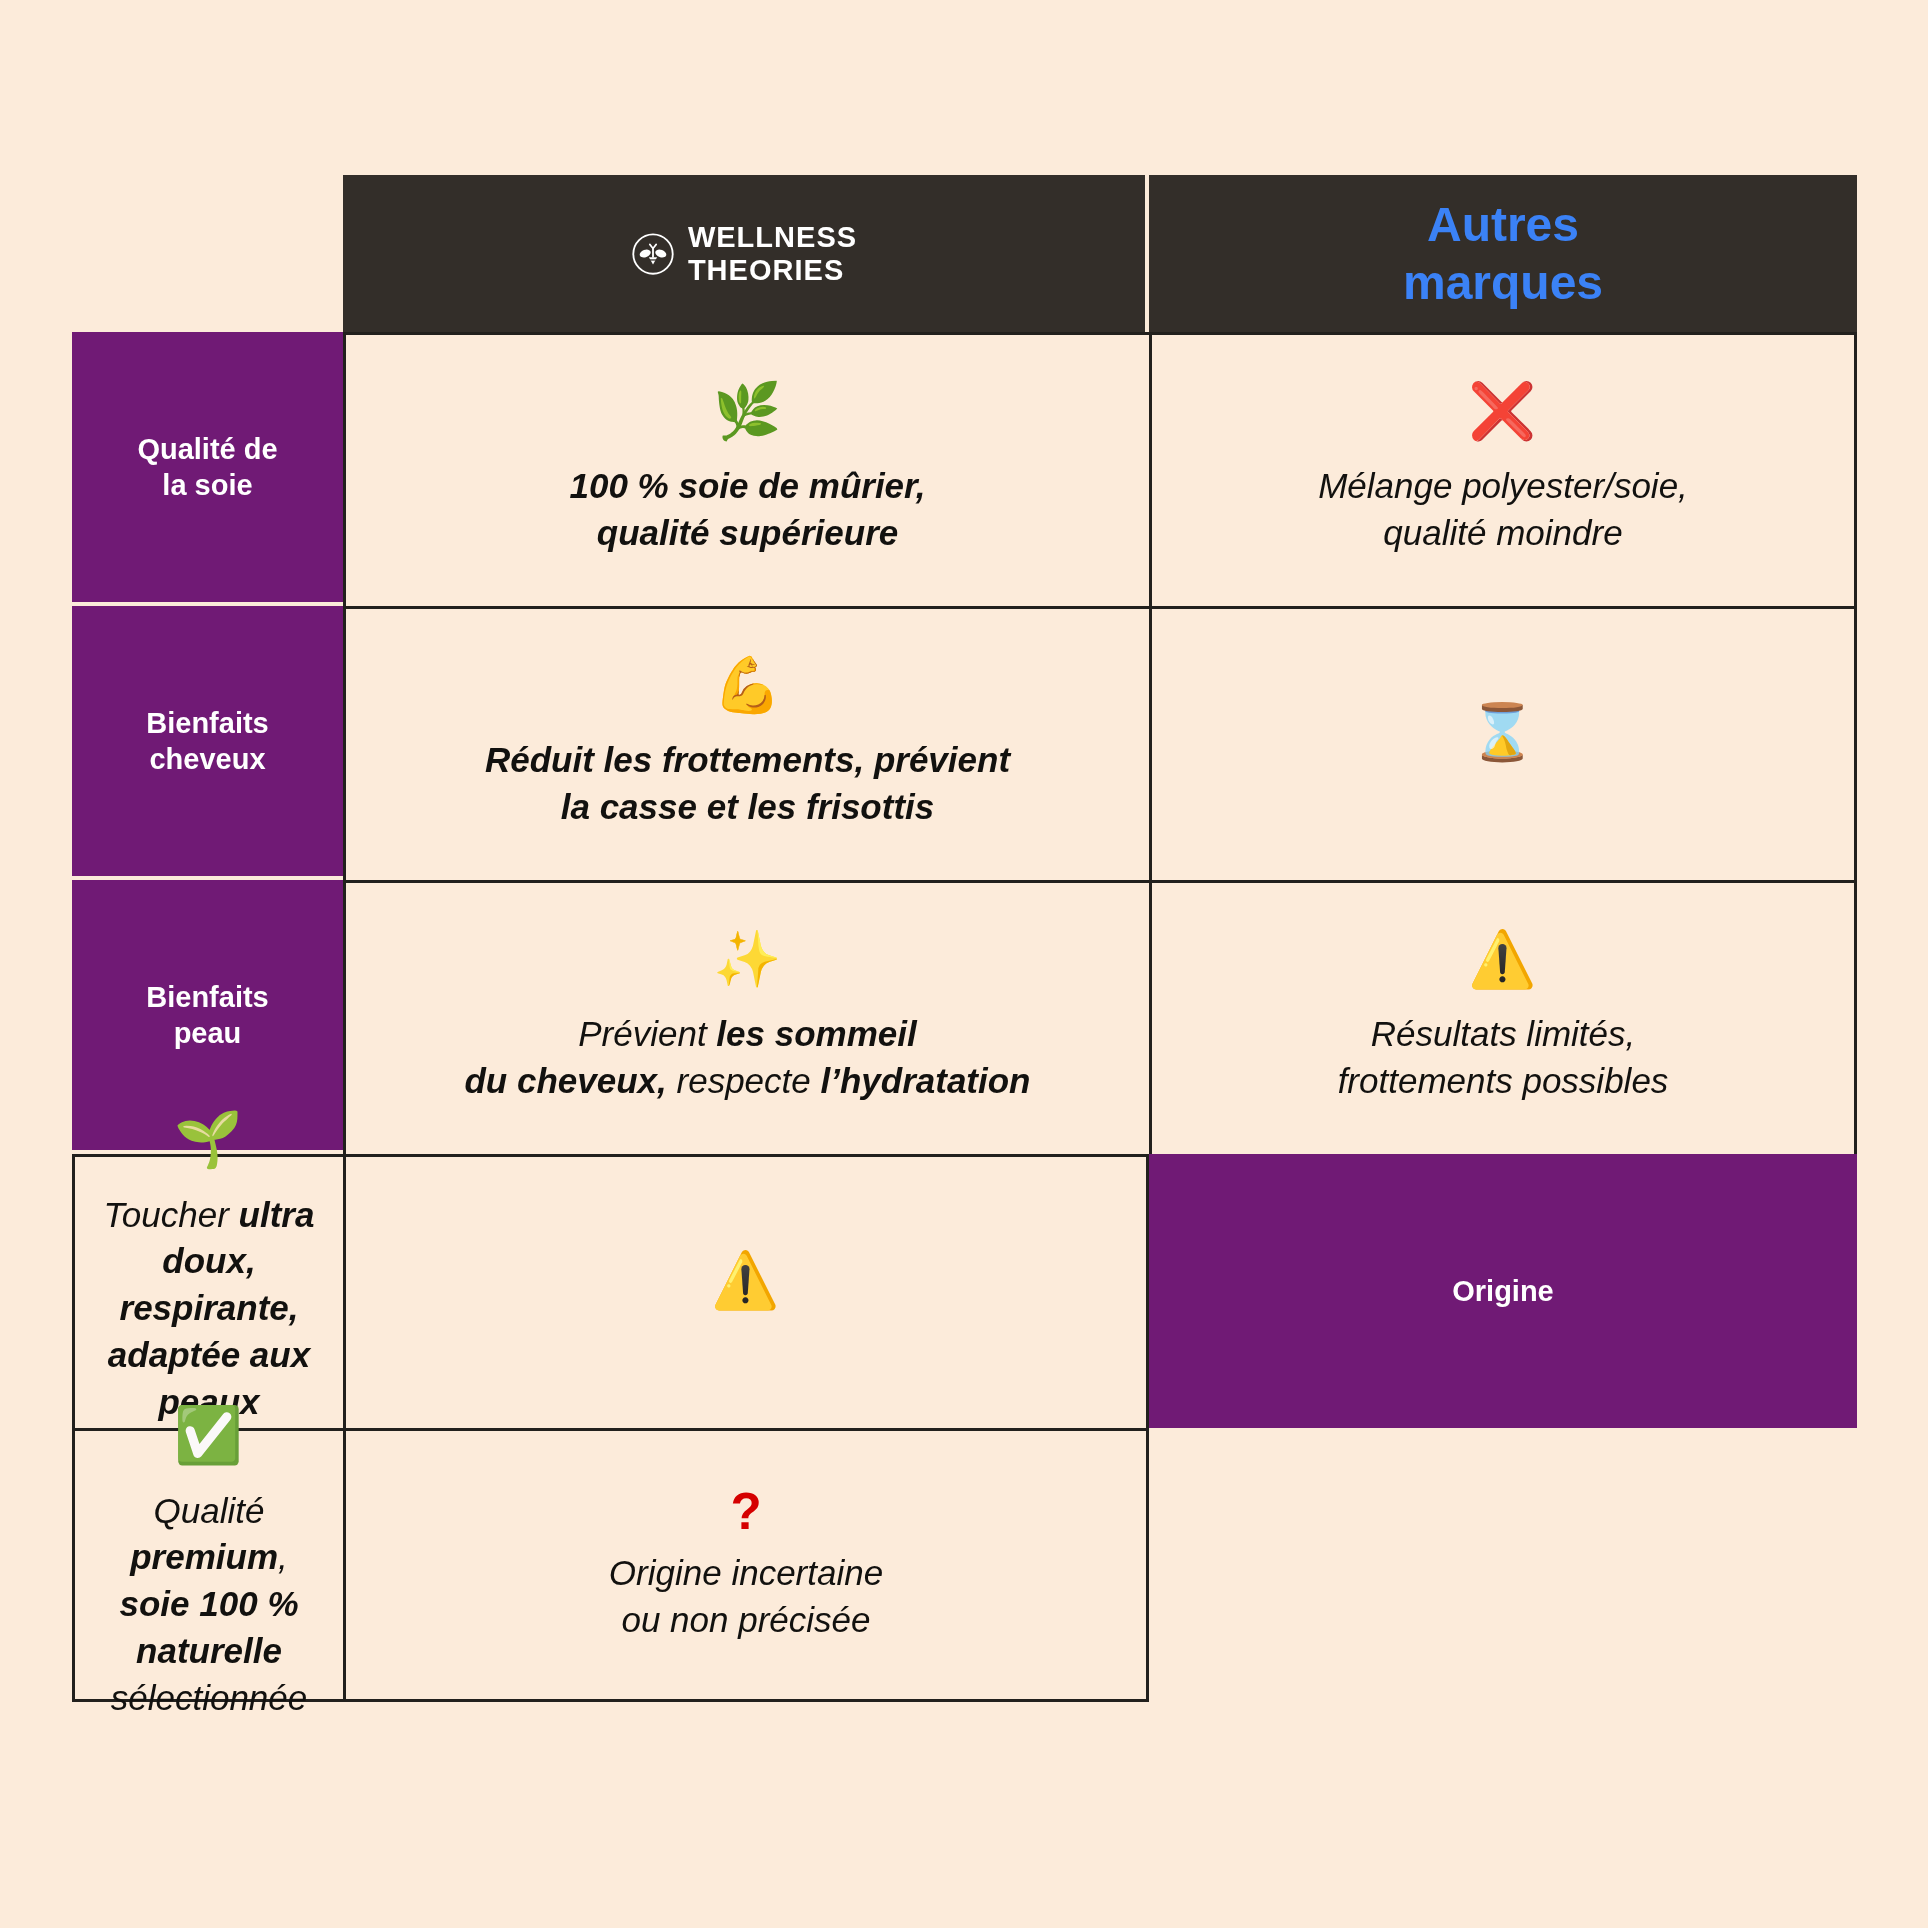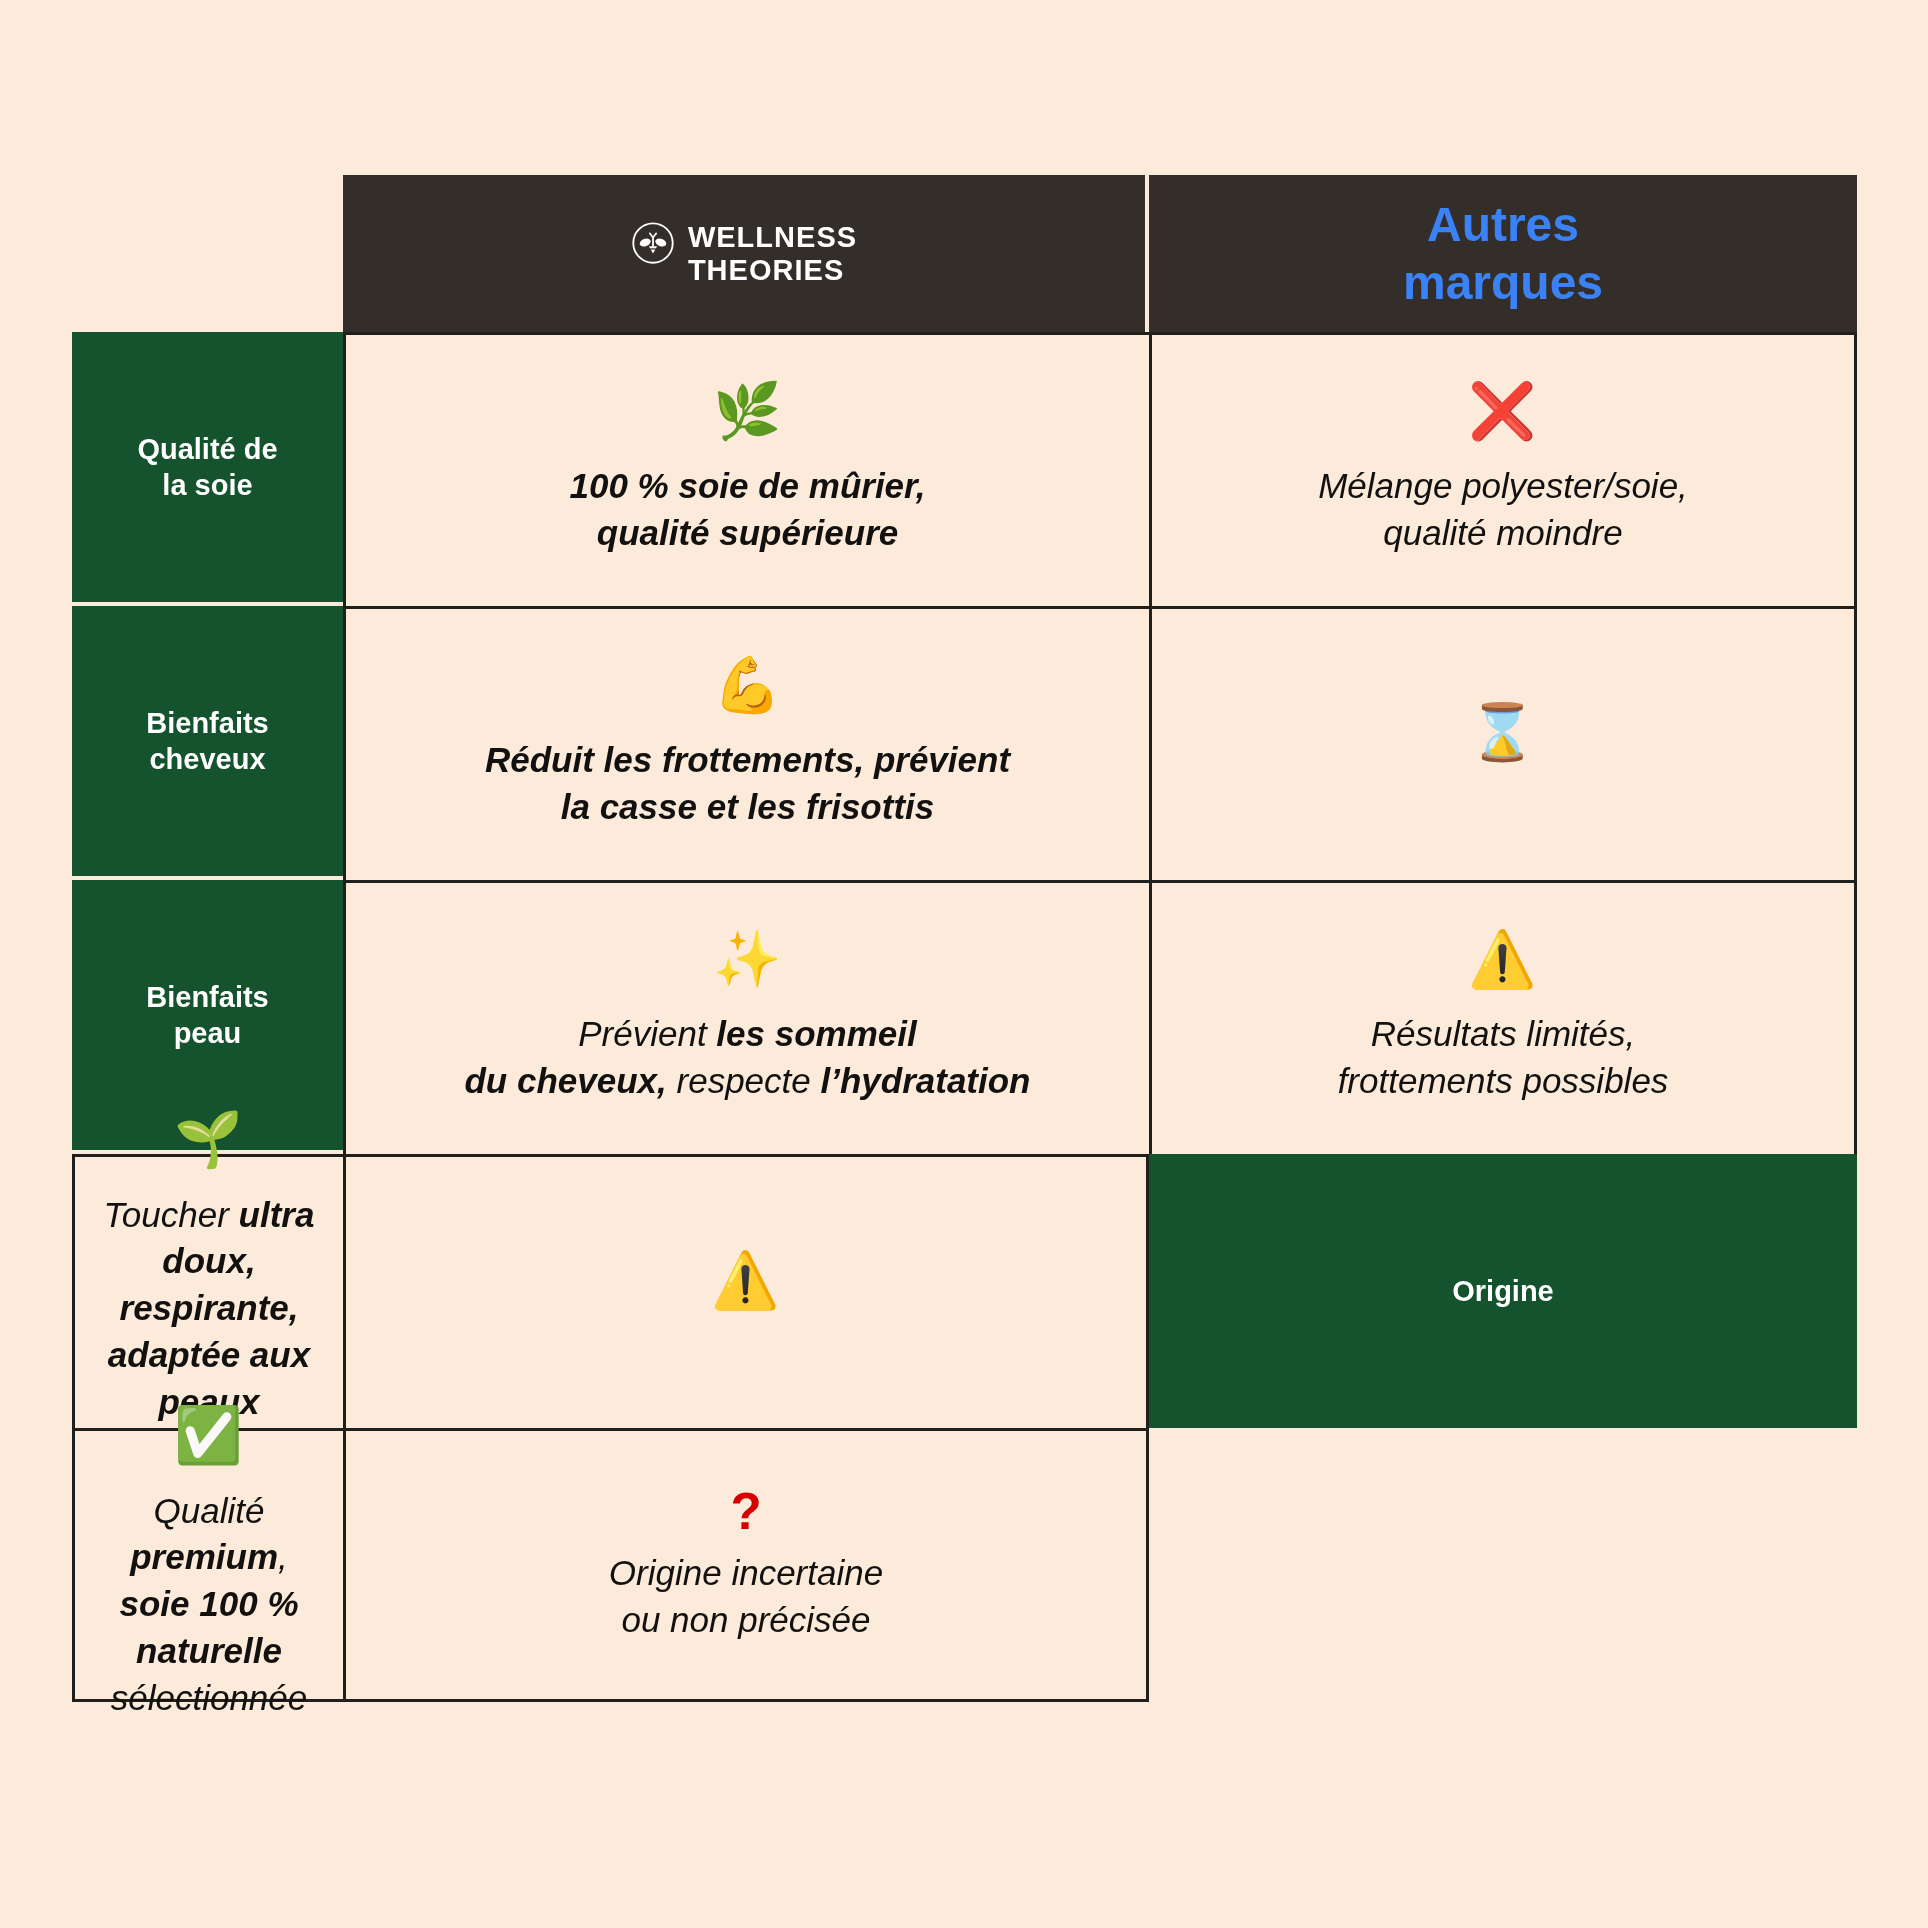--- a/index.html
+++ b/index.html
@@ -39,20 +39,21 @@
     background: #332e29;
     display: flex;
     align-items: center;
     justify-content: center;
     position: relative;
   }
   .hdr.brand { border-right: 4.7px solid #fcebda; }
 
   .brand-lockup {
     display: flex;
+    align-items: center;
     gap: 13px;
   }
 
   .brand-mark {
     width: 44px;
     height: 44px;
     flex: 0 0 auto;
   }
 
   .brand-words {
@@ -69,21 +70,21 @@
     color: #3b82f6;
     font-weight: 700;
     font-size: 48px;
     line-height: 1.2;
     text-align: center;
     white-space: pre-line;
   }
 
   
   .rowlabel {
-    background: #14532d;
+    background: #701a75;
     color: #ffffff;
     font-weight: 700;
     font-size: 29px;
     line-height: 1.25;
     text-align: center;
     display: flex;
     align-items: center;
     justify-content: center;
     white-space: pre-line;
     border-bottom: 4.7px solid #fcebda;

